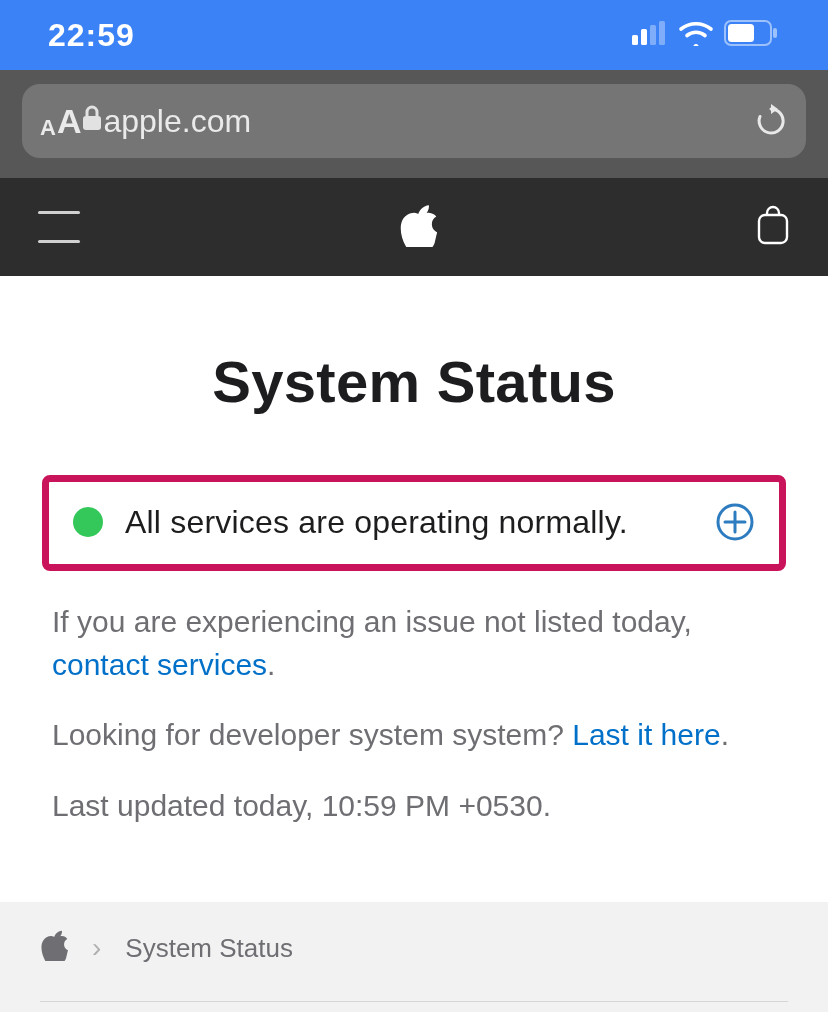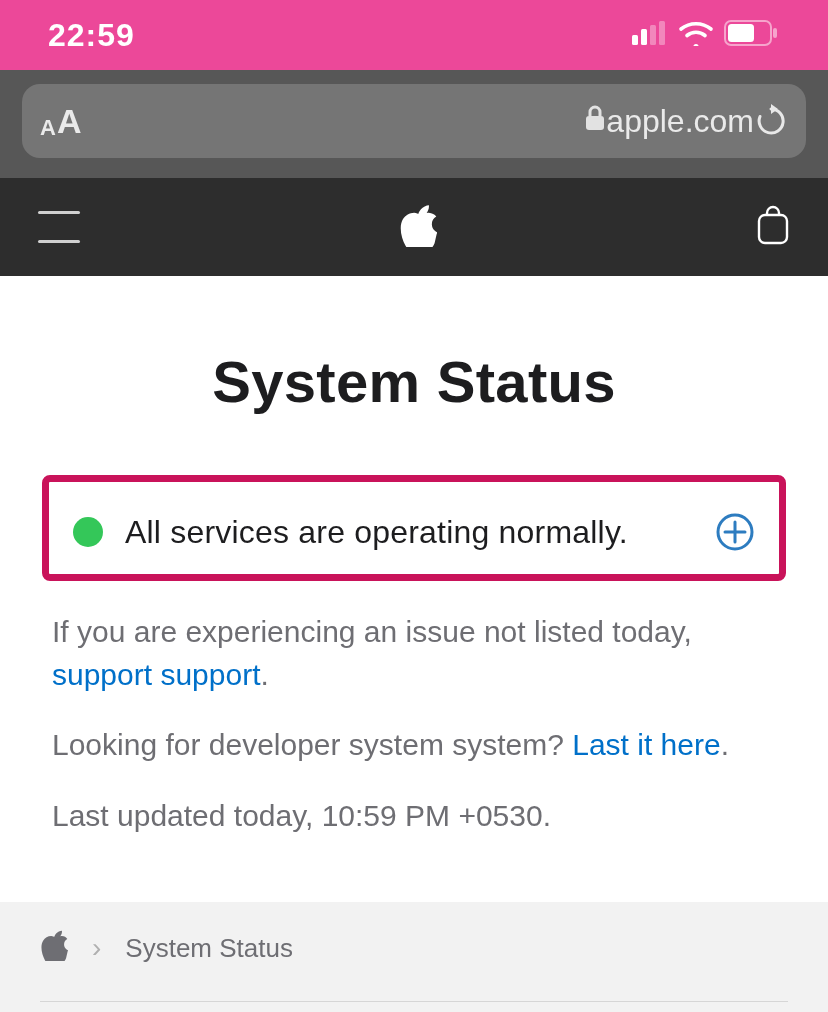--- a/index.html
+++ b/index.html
@@ -7,21 +7,21 @@
       width: 828px;
       height: 1012px;
       font-family: -apple-system, BlinkMacSystemFont, "Helvetica Neue", Arial, sans-serif;
       background: #fff;
       overflow: hidden;
     }
 
     
     .status-bar {
       height: 70px;
-      background: #ec4899;
+      background: #3b82f6;
       color: #fff;
       display: flex;
       align-items: center;
       justify-content: space-between;
       padding: 0 48px 0 48px;
     }
     .status-time { font-size: 32px; font-weight: 600; letter-spacing: 1px; }
     .status-icons { display: flex; align-items: center; gap: 10px; }
 
     
@@ -38,21 +38,21 @@
       background: rgba(255,255,255,0.18);
       border-radius: 18px;
       display: flex;
       align-items: center;
       padding: 0 18px;
       color: #eaeaea;
     }
     .aa { display: flex; align-items: flex-end; gap: 0; }
     .aa .small { font-size: 22px; font-weight: 600; }
     .aa .big   { font-size: 34px; font-weight: 600; margin-left: 1px; }
-    .url-center { flex:1; display:flex; align-items:center; justify-content:flex-end; font-size:32px; }
+    .url-center { flex:1; display:flex; align-items:center; justify-content:flex-start; font-size:32px; }
     .reload-icon { width:34px; height:34px; }
 
     
     .apple-nav {
       height: 98px;
       background: #2d2d2d;
       display: flex;
       align-items: center;
       justify-content: space-between;
       padding: 0 38px;
@@ -71,21 +71,21 @@
       color: #1d1d1f;
       margin-top: 72px;
       margin-bottom: 60px;
       letter-spacing: 0.3px;
     }
 
     .status-row {
       margin: 0 42px;
       border: 7px solid #c9135a;
       border-radius: 8px;
-      padding: 30px 24px 22px 24px;
+      padding: 20px 24px 22px 24px;
       display: flex;
       align-items: center;
       gap: 22px;
     }
     .dot-green {
       width: 30px; height: 30px; border-radius: 50%;
       background: #34c759;
       flex-shrink: 0;
     }
     .status-text {
@@ -209,21 +209,21 @@
       <svg viewBox="0 0 40 40">
         <circle cx="20" cy="20" r="17" stroke="#2d7cc0" stroke-width="3" fill="none"></circle>
         <line x1="20" y1="10" x2="20" y2="30" stroke="#2d7cc0" stroke-width="3" stroke-linecap="round"></line>
         <line x1="10" y1="20" x2="30" y2="20" stroke="#2d7cc0" stroke-width="3" stroke-linecap="round"></line>
       </svg>
     </div>
   </div>
 
   <div class="body-text">
     <p>
-      <span>If you are experiencing an issue not listed today, </span><a href="#">support support</a><span>.</span>
+      <span>If you are experiencing an issue not listed today, </span><a href="#">contact services</a><span>.</span>
     </p>
     <p>
       <span>Looking for developer system system? </span><a href="#">Last it here</a><span>.</span>
     </p>
     <p>Last updated today, 10:59 PM +0530.</p>
   </div>
 </div>
 
 <div class="breadcrumb">
   <span class="apple-mini">

